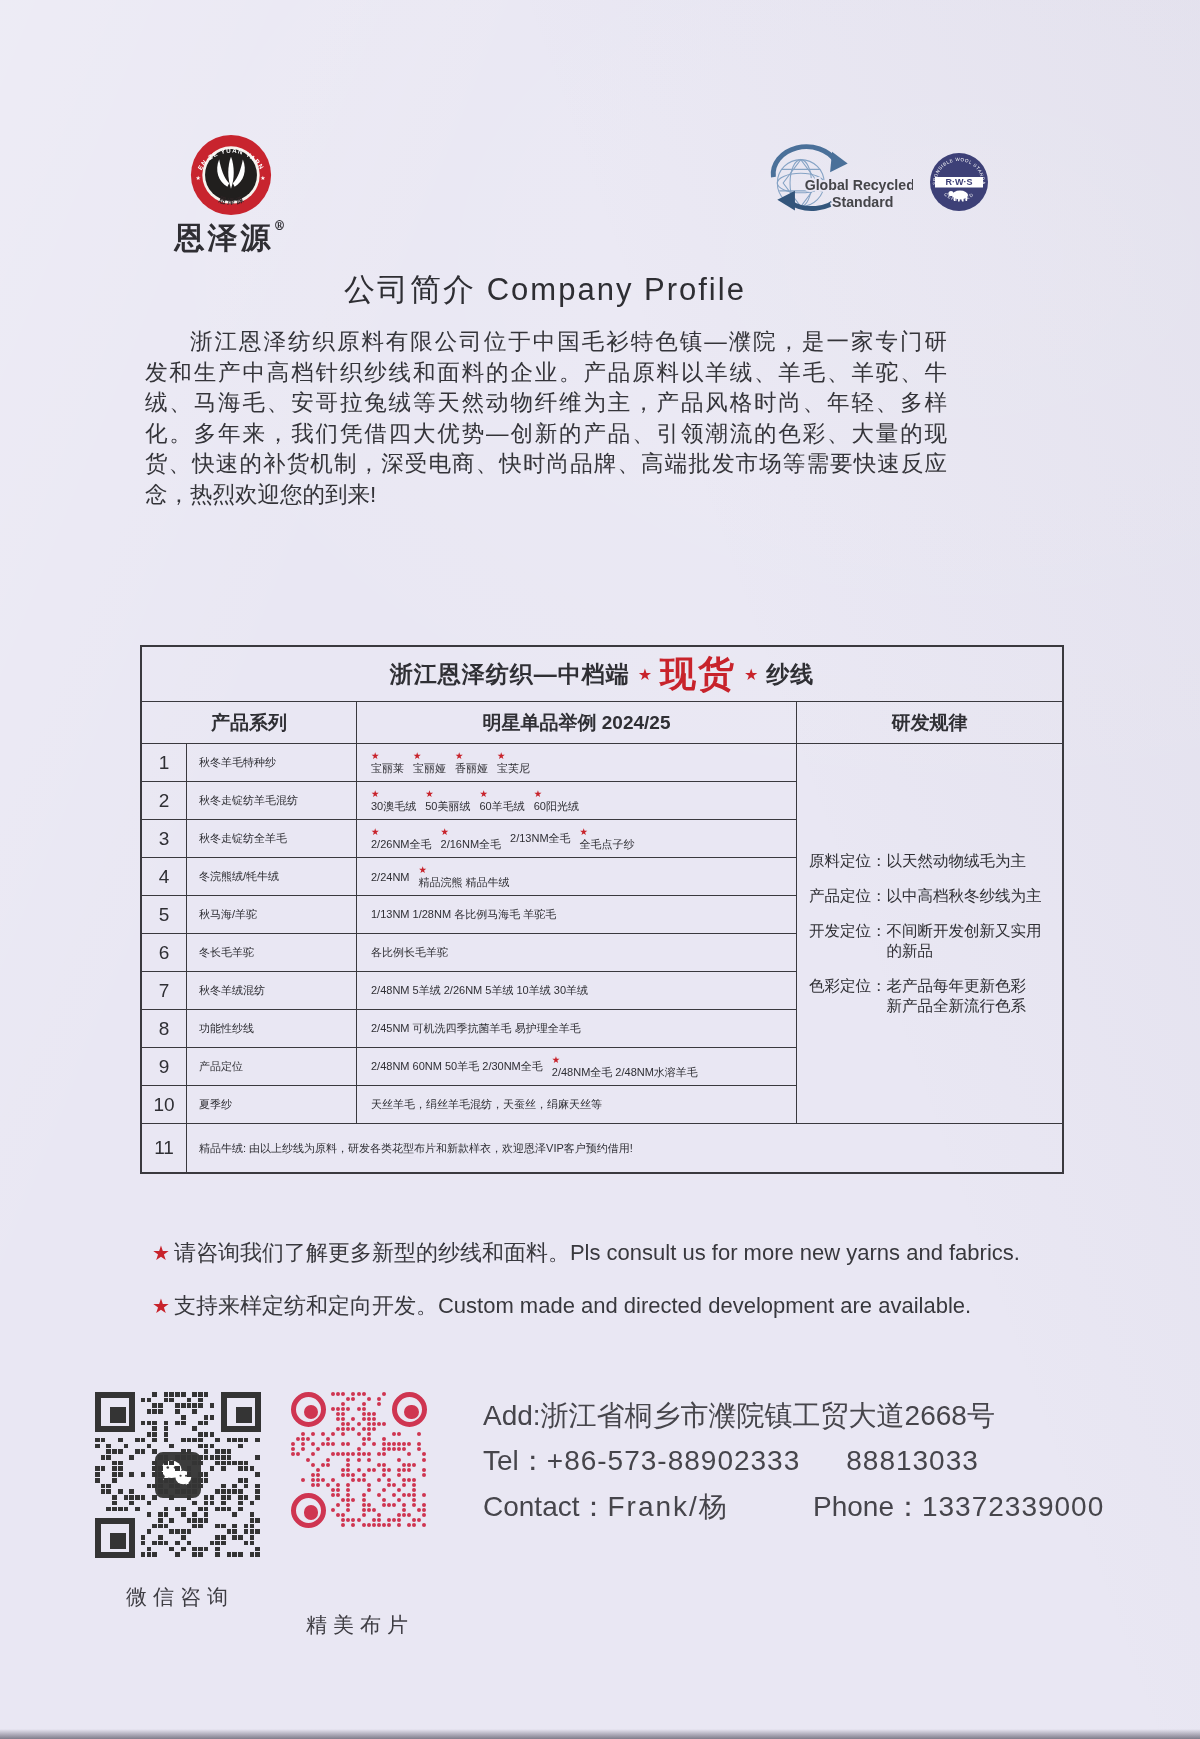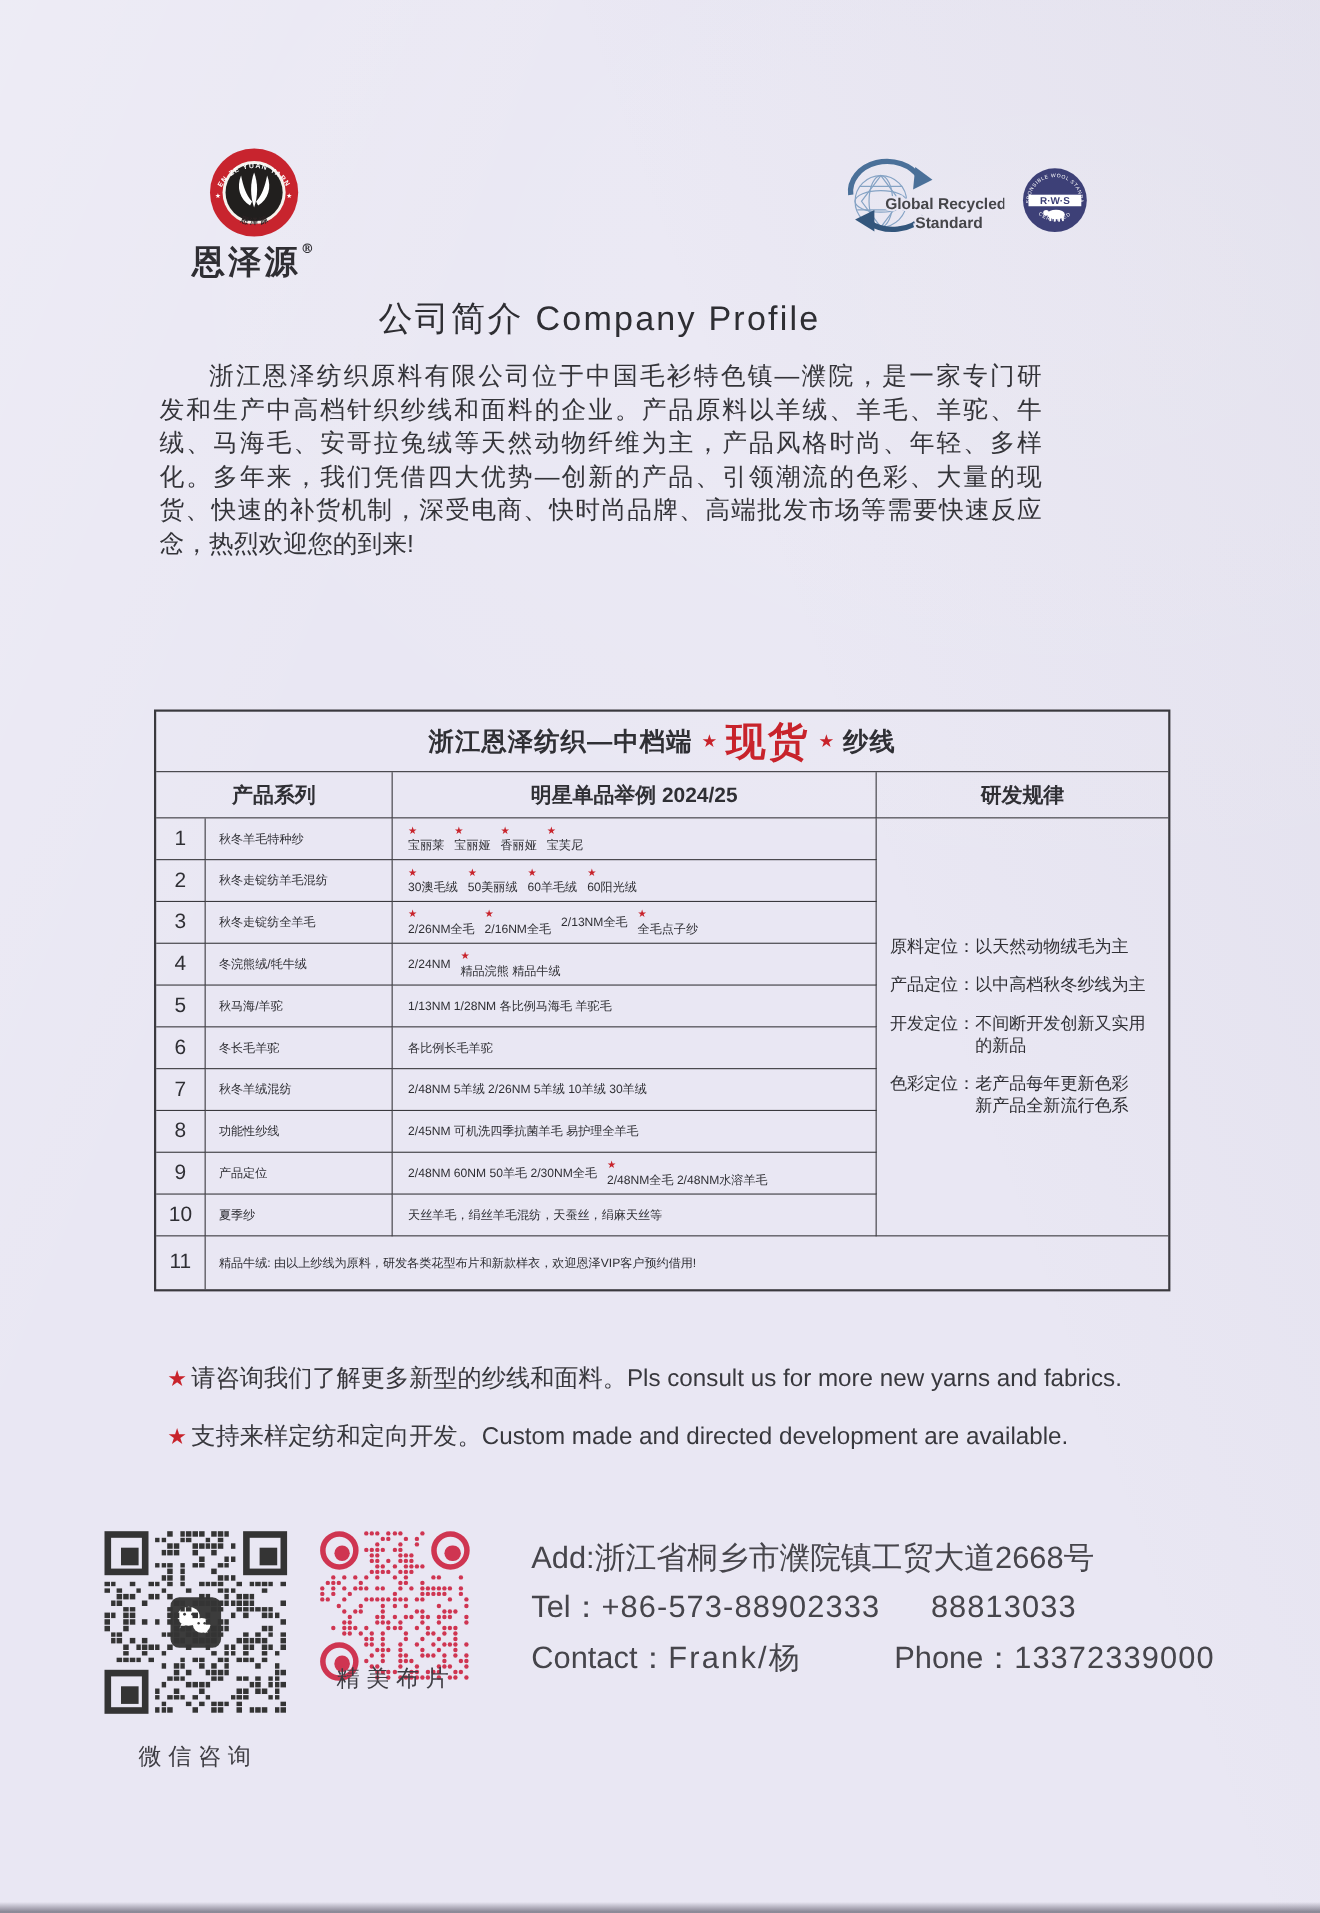--- a/index.html
+++ b/index.html
@@ -66,21 +66,21 @@
 
   
   .qr{position:absolute;}
   .qr b,.qr s,.qr u{position:absolute;display:block;box-sizing:border-box;}
   .qr-wechat{left:95px;top:1392px;width:166px;height:166px;}
   .qr-fabric{left:291px;top:1392px;width:136px;height:136px;}
   .wx-badge{position:absolute;left:50%;top:50%;width:46px;height:46px;margin:-25px 0 0 -25px;
      background:#3c3c3c;border-radius:10px;border:2px solid #e9e7f3;}
   .qr-label{position:absolute;font-size:21px;color:#3e3d43;letter-spacing:6px;text-align:center;}
   .lbl-wechat{left:95px;top:1583px;width:170px;}
-  .lbl-fabric{left:285px;top:1512px;width:150px;}
+  .lbl-fabric{left:285px;top:1611px;width:150px;}
   .contact{position:absolute;left:483px;top:1393px;width:640px;color:#46454b;}
   .contact .row{height:45.5px;display:flex;align-items:center;font-size:28px;}
   .contact .tel-num{letter-spacing:1px;}
   .contact .gap{display:inline-block;width:46px;}
   .contact-grid{display:grid;grid-template-columns:330px auto;height:45.5px;align-items:center;font-size:28px;}
   .contact .cname{letter-spacing:2px;}
 </style>
 </head>
 <body>
 

